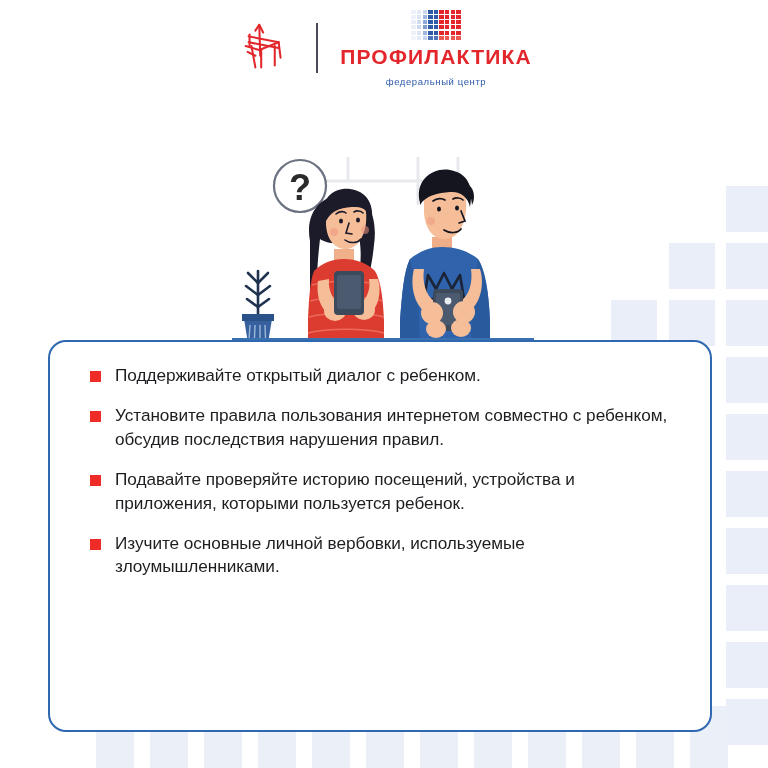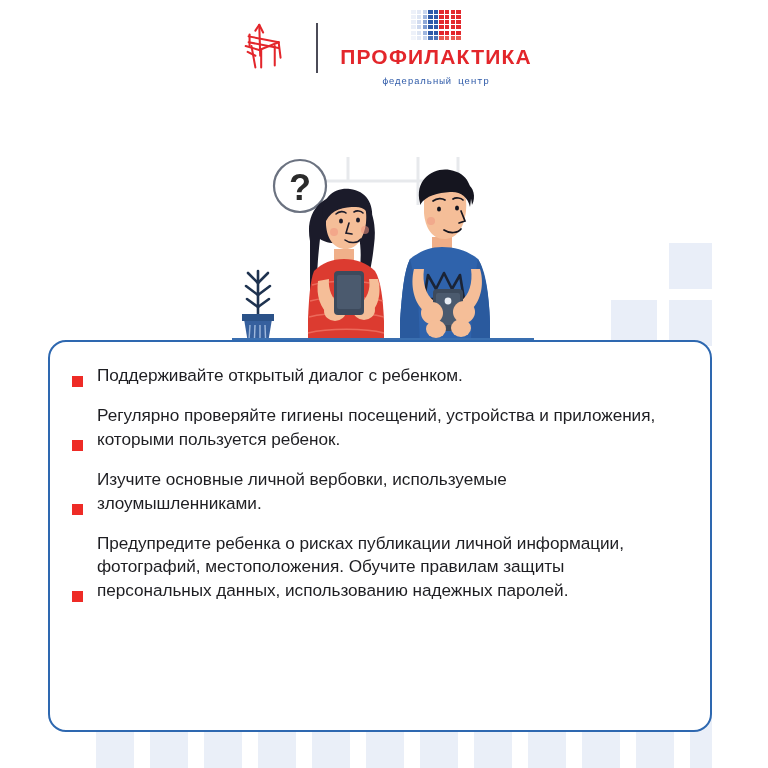--- a/index.html
+++ b/index.html
@@ -5,21 +5,21 @@
 <style>
   html,body{margin:0;padding:0;}
   body{
     width:768px;height:768px;
     background:#ffffff;
     font-family:"Liberation Sans","DejaVu Sans",sans-serif;
     overflow:hidden;
   }
   .poster{
     position:relative;
-    width:712px;height:768px;
+    width:768px;height:768px;
     background:#ffffff;
     overflow:hidden;
   }
 
   
   .bg-squares{
     position:absolute;inset:0;
     pointer-events:none;
   }
   .bg-squares .sq{
@@ -71,21 +71,20 @@
   }
   .brand-grid i{display:block;width:100%;height:100%;}
   .brand-name{
     font-size:21px;font-weight:bold;letter-spacing:1.2px;
     color:#E3262B;line-height:1;
     font-family:"Liberation Sans","DejaVu Sans",sans-serif;
   }
   .brand-sub{
     font-size:9.5px;letter-spacing:.6px;color:#2E5AA8;line-height:1;
     margin-top:8px;
-    font-family:Liberation Mono, monospace;
   }
 
   
   .title-band{
     position:absolute;
     left:0;top:96px;width:768px;height:57px;
     background:#E02B23;
     display:flex;align-items:center;justify-content:center;
     z-index:6;
   }
@@ -123,22 +122,23 @@
     border-radius:18px;
     box-sizing:border-box;
     z-index:8;
     padding:22px 34px 18px 22px;
   }
   .bullets{
     list-style:none;margin:0;padding:0;
   }
   .bullets li{
     display:flex;
-    align-items:flex-end;
+    align-items:flex-start;
     margin-bottom:17px;
+    margin-left:18px;
   }
   .bullets li:last-child{margin-bottom:0;}
   .bul{
     flex:0 0 auto;
     width:11px;height:11px;
     background:#EE2B26;
     margin-top:7px;margin-right:14px;
   }
   .btxt{
     font-size:17.2px;
@@ -395,26 +395,26 @@
   <div class="floor-line"></div>
 
   <div class="card">
     <ul class="bullets">
       <li>
         <span class="bul"></span>
         <span class="btxt">Поддерживайте открытый диалог с ребенком.</span>
       </li>
       <li>
         <span class="bul"></span>
-        <span class="btxt">Регулярно проверяйте гигиены посещений, устройства и приложения, которыми пользуется ребенок.</span>
+        <span class="btxt">Установите правила пользования интернетом совместно с ребенком, обсудив последствия нарушения правил.</span>
+      </li>
+      <li>
+        <span class="bul"></span>
+        <span class="btxt">Подавайте проверяйте историю посещений, устройства и приложения, которыми пользуется ребенок.</span>
       </li>
       <li>
         <span class="bul"></span>
         <span class="btxt">Изучите основные личной вербовки, используемые злоумышленниками.</span>
       </li>
-      <li>
-        <span class="bul"></span>
-        <span class="btxt">Предупредите ребенка о рисках публикации личной информации, фотографий, местоположения. Обучите правилам защиты персональных данных, использованию надежных паролей.</span>
-      </li>
     </ul>
   </div>
 
 </div>
 
 </body></html>

